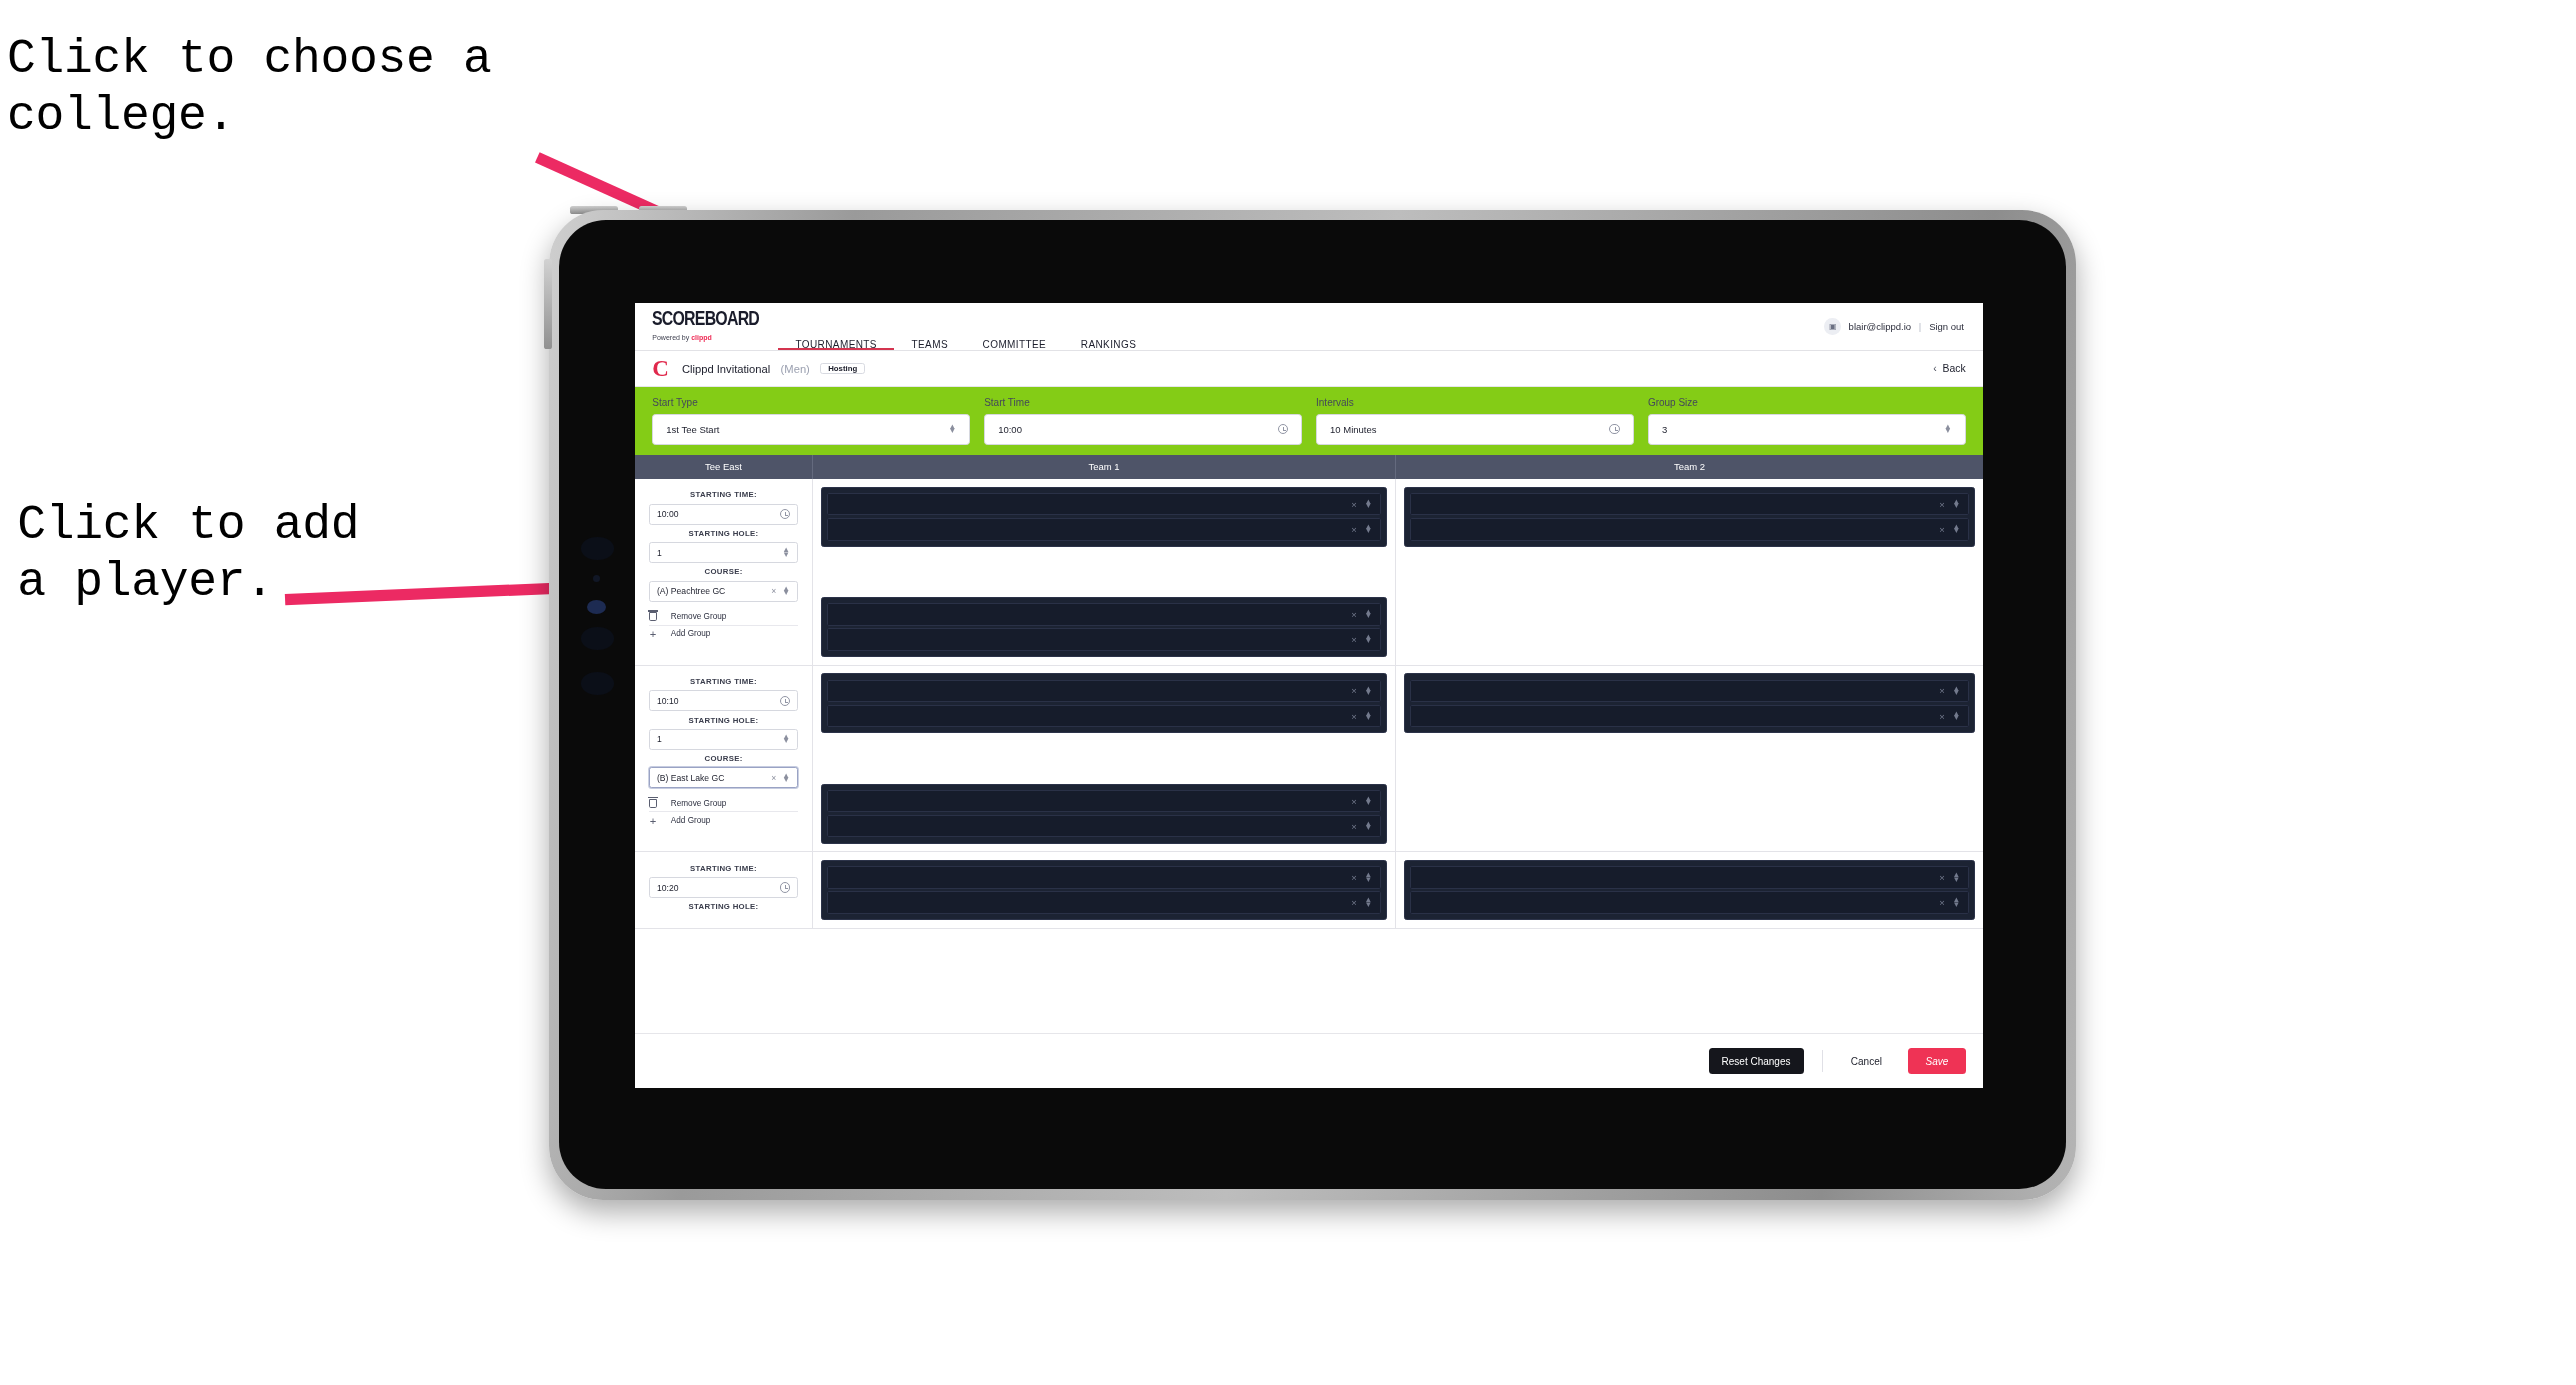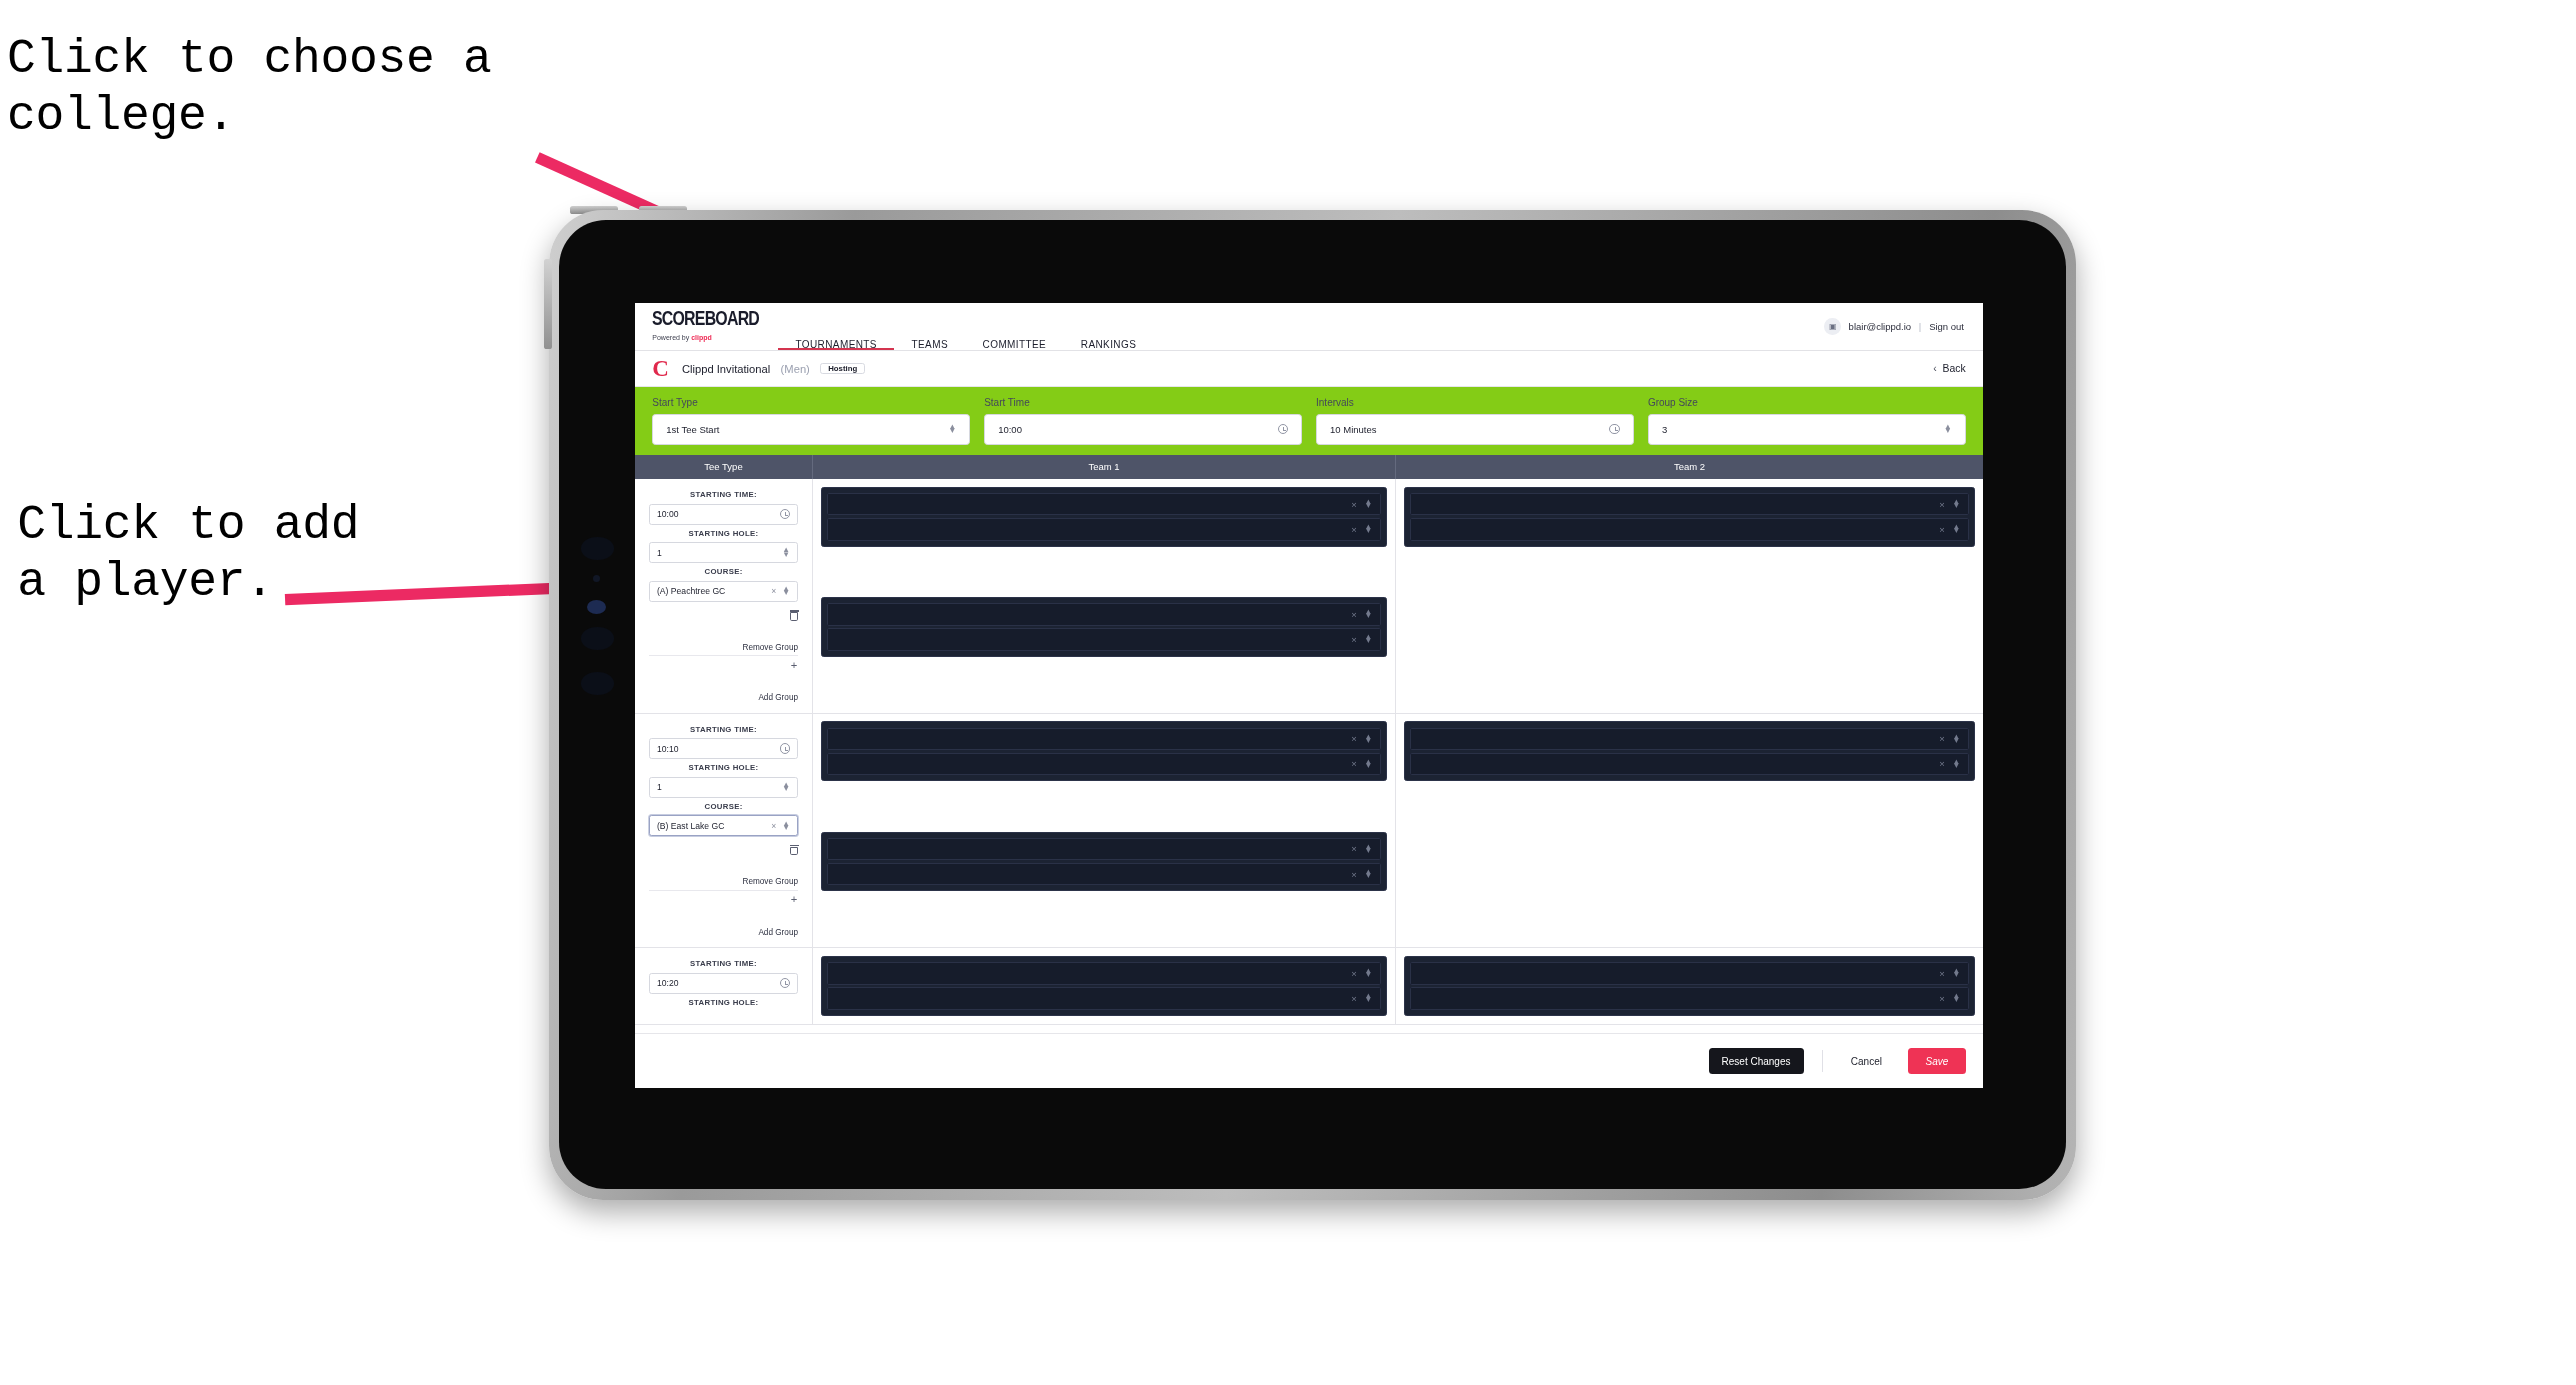--- a/index.html
+++ b/index.html
@@ -192,22 +192,22 @@
   .tee-ctl {
     height: 21px; border: 0.9px solid #d6d8df; border-radius: 2.6px;
     display: flex; align-items: center; padding: 0 7px;
     font-size: 8.6px; color: #1d1f2c; background: #fff;
   }
   .tee-ctl.focused { border-color: #9aa3c4; box-shadow: 0 0 0 0.9px #c6cce0; }
   .tee-ctl .val { flex: 1; }
   .tee-ctl .x { color:#8b8f9e; font-size:8.6px; margin-right:6px; cursor:pointer; }
   .grp-actions { margin-top: 7px; }
   .grp-link {
-    display: flex; align-items: flex-end; gap: 22px;
-    font-size: 8.2px; color: #2d3040; padding: 3.5px 0; cursor: pointer; flex-direction: column;
+    display: flex; align-items: flex-start; gap: 14px;
+    font-size: 8.2px; color: #2d3040; padding: 3.5px 0; cursor: pointer;
   }
   .grp-link.top { border-bottom: 0.9px solid #e8e8ed; }
   .trash {
     width: 7.8px; height: 8.6px; border: 1px solid #5a5e70;
     border-radius: 0 0 1.7px 1.7px; position: relative;
   }
   .trash::before {
     content:""; position:absolute; left:-1.6px; top:-2.8px;
     width:9.5px; height:1.2px; background:#5a5e70;
   }
@@ -362,21 +362,21 @@
           <span class="val">3</span>
           <span class="spin">
               <span>▲</span>
               <span>▼</span>
             </span>
         </div>
       </div>
     </div>
 
     <div class="thead">
-      <div class="th tee">Tee Type</div>
+      <div class="th tee">Tee East</div>
       <div class="th t1">Team 1</div>
       <div class="th t2">Team 2</div>
     </div>
 
     <div class="tbody" id="tee-body">
         <div class="trow">
           <div class="cell-tee">
             <div class="tee-label">STARTING TIME:</div>
             <div class="tee-ctl">
               <span class="val">10:00</span>

